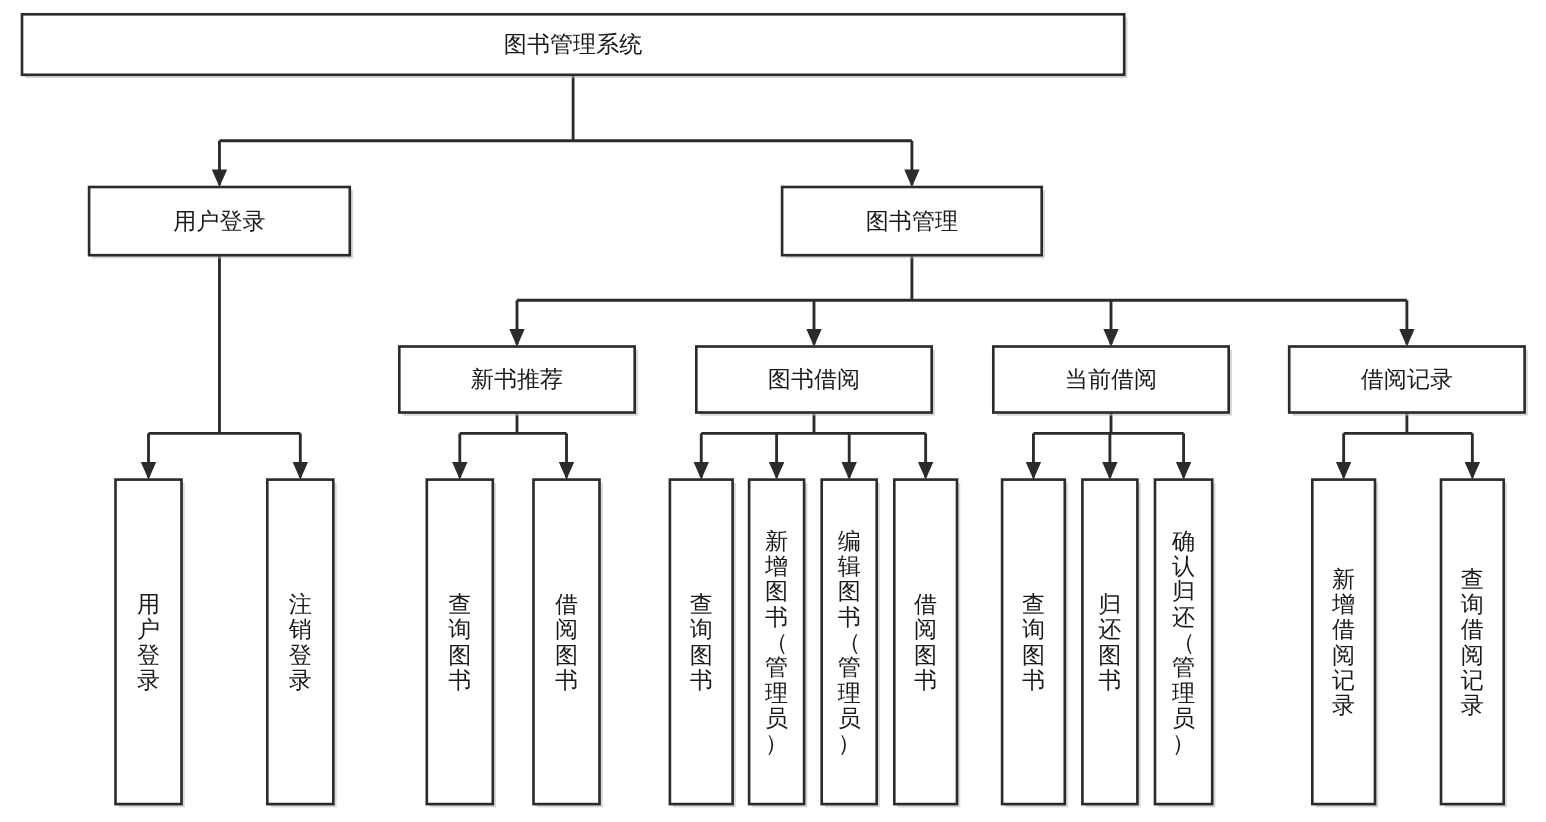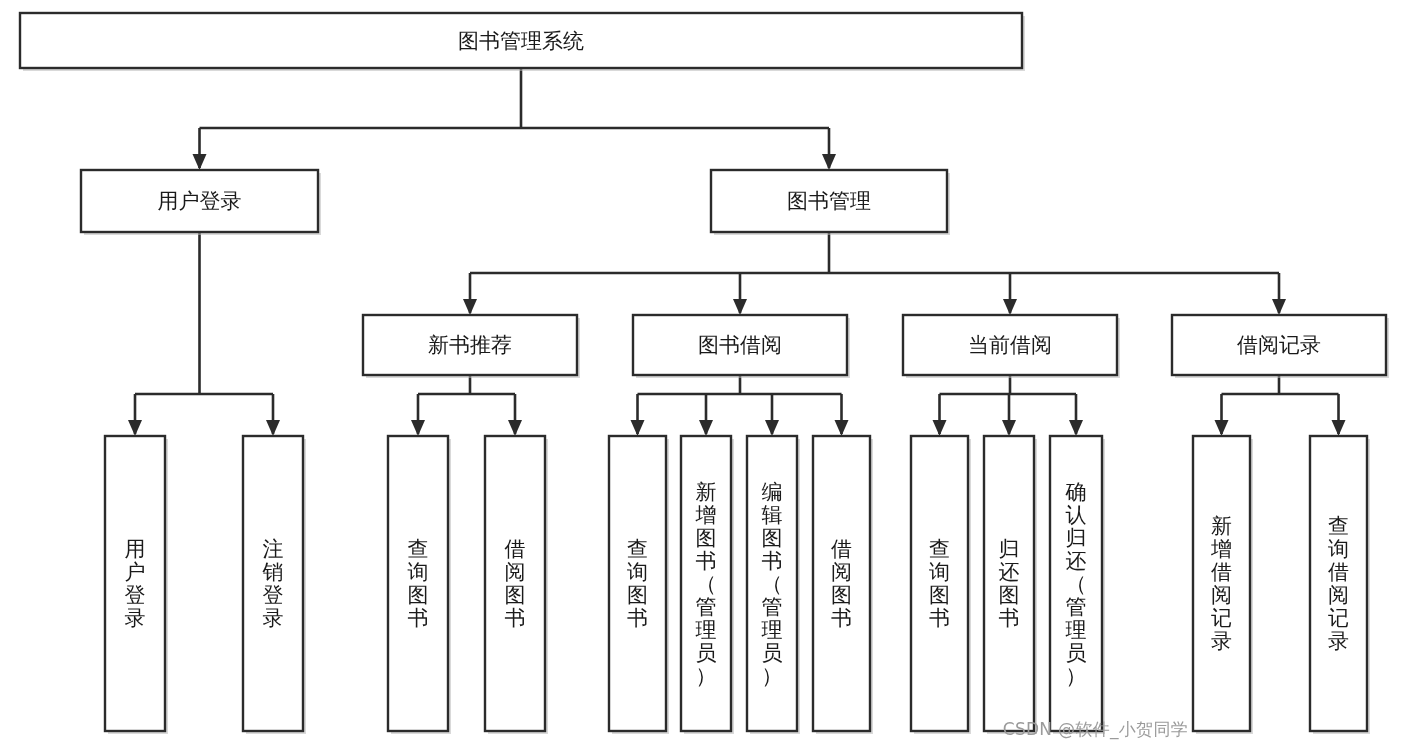--- a/index.html
+++ b/index.html
@@ -238,14 +238,13 @@
           <rect x="1193" y="436" width="57" height="295" class="node-box"></rect>
           <text x="1221.5" class="node-label-v"><tspan x="1221.5" y="533.36">新</tspan><tspan x="1221.5" y="556.36">增</tspan><tspan x="1221.5" y="579.36">借</tspan><tspan x="1221.5" y="602.36">阅</tspan><tspan x="1221.5" y="625.36">记</tspan><tspan x="1221.5" y="648.36">录</tspan></text>
         </g>
         <g>
           <rect x="1313" y="439" width="57" height="295" class="node-shadow"></rect>
           <rect x="1310" y="436" width="57" height="295" class="node-box"></rect>
           <text x="1338.5" class="node-label-v"><tspan x="1338.5" y="533.36">查</tspan><tspan x="1338.5" y="556.36">询</tspan><tspan x="1338.5" y="579.36">借</tspan><tspan x="1338.5" y="602.36">阅</tspan><tspan x="1338.5" y="625.36">记</tspan><tspan x="1338.5" y="648.36">录</tspan></text>
         </g>
       </g>
   </svg>
-  <div class="watermark-text">CSDN @软件_小贺同学</div>
 </div>
 
 </body></html>

